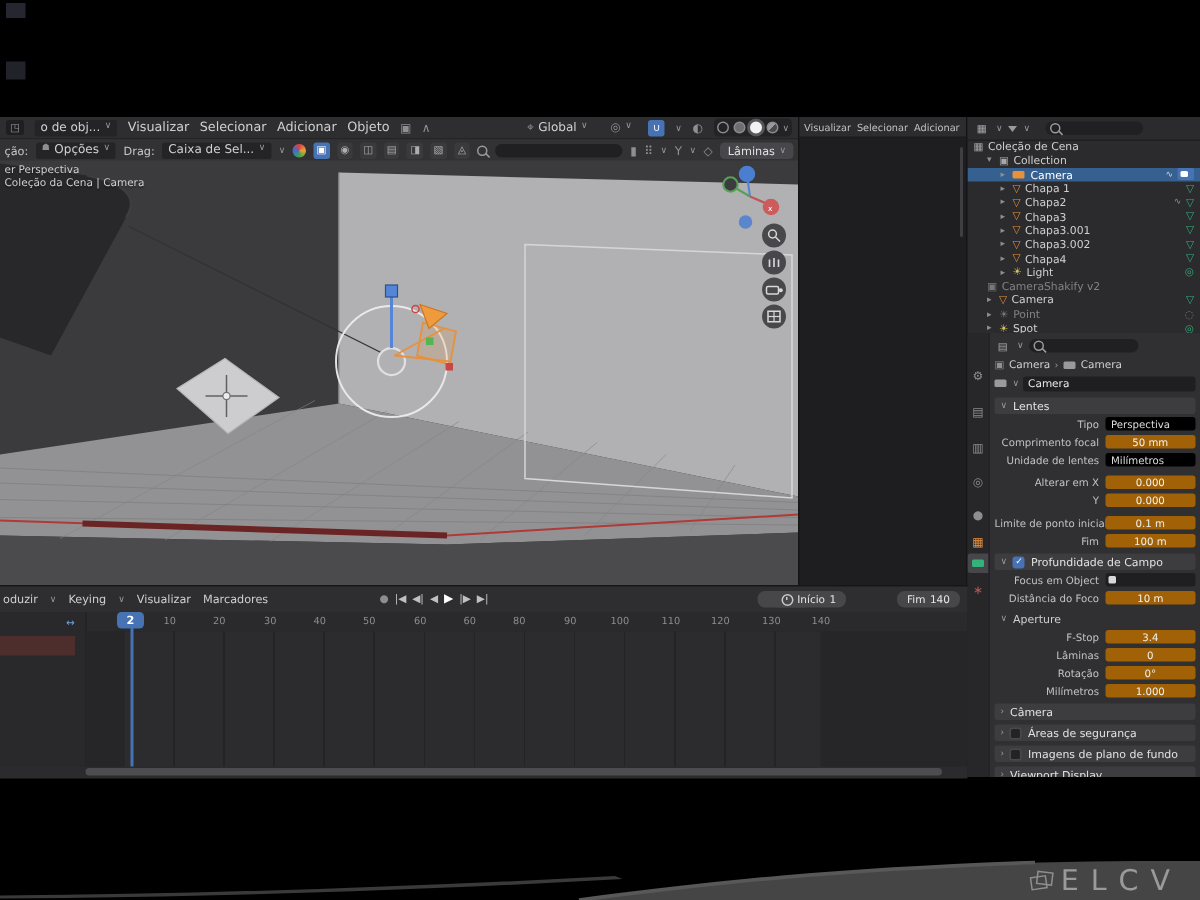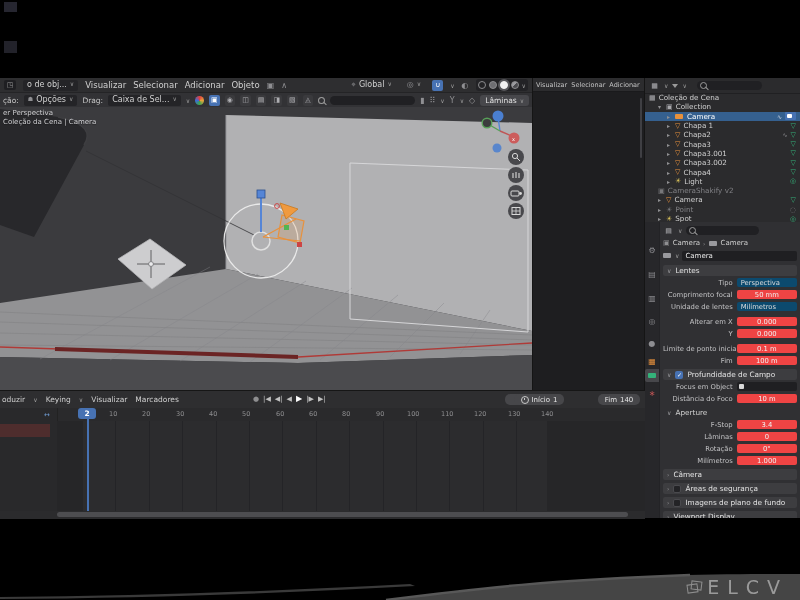--- a/index.html
+++ b/index.html
@@ -91,22 +91,22 @@
   .pdatarow{display:flex;align-items:center;gap:3px;height:13px}
   .datafld{flex:1;height:10px;background:#1f1f22;border-radius:2px;display:flex;align-items:center;
            gap:3px;padding:0 3px;font-size:7px;color:#e8e8e8}
   .phead{height:11px;background:#3d3d40;border-radius:2px;display:flex;align-items:center;gap:4px;
          padding:0 4px;font-size:7.3px;color:#e2e2e2;margin-top:3px}
   .phead.sub{background:none;color:#cfcfcf}
   .pc{color:#9a9a9e;font-size:6px}
   .prow{display:flex;align-items:center;height:11px;margin-top:1px}
   .plabel{width:55%;text-align:right;font-size:6.8px;color:#c2c2c4;padding-right:4px;box-sizing:border-box;white-space:nowrap}
   .pval{flex:1;height:9px;border-radius:2px;font-size:6.8px;display:flex;align-items:center;justify-content:center;color:#f0f0f0}
-  .num{background:#ef4444}
-  .drop{background:#0c4a6e;justify-content:flex-start;padding-left:4px;color:#dcdcdc}
+  .num{background:#a16207}
+  .drop{background:#000000;justify-content:flex-start;padding-left:4px;color:#dcdcdc}
   .objf{background:#1f1f22;justify-content:flex-start;padding-left:2px;gap:2px}
   .objf i{width:5px;height:5px;background:#d8d8d8;border-radius:1px;display:inline-block}
   .cb{width:8px;height:8px;border-radius:2px;background:#4772b3;color:#fff;font-size:6px;line-height:8px;text-align:center}
   .cb.off{background:#232326;border:1px solid #4a4a4e;box-sizing:border-box}
   .gap3{height:3px}
 
   
   #tl{left:0;top:312px;width:645px;height:128px;background:#2b2b2d;border-top:1px solid #161616;overflow:hidden}
   #tl-h{height:17px;display:flex;align-items:center;gap:8px;padding:0 2px;font-size:7.5px;color:#cfcfcf;background:#2e2e30}
   #transport{position:absolute;left:253px;top:3px;display:flex;gap:4px;align-items:center;font-size:7px;color:#c0c0c0}

